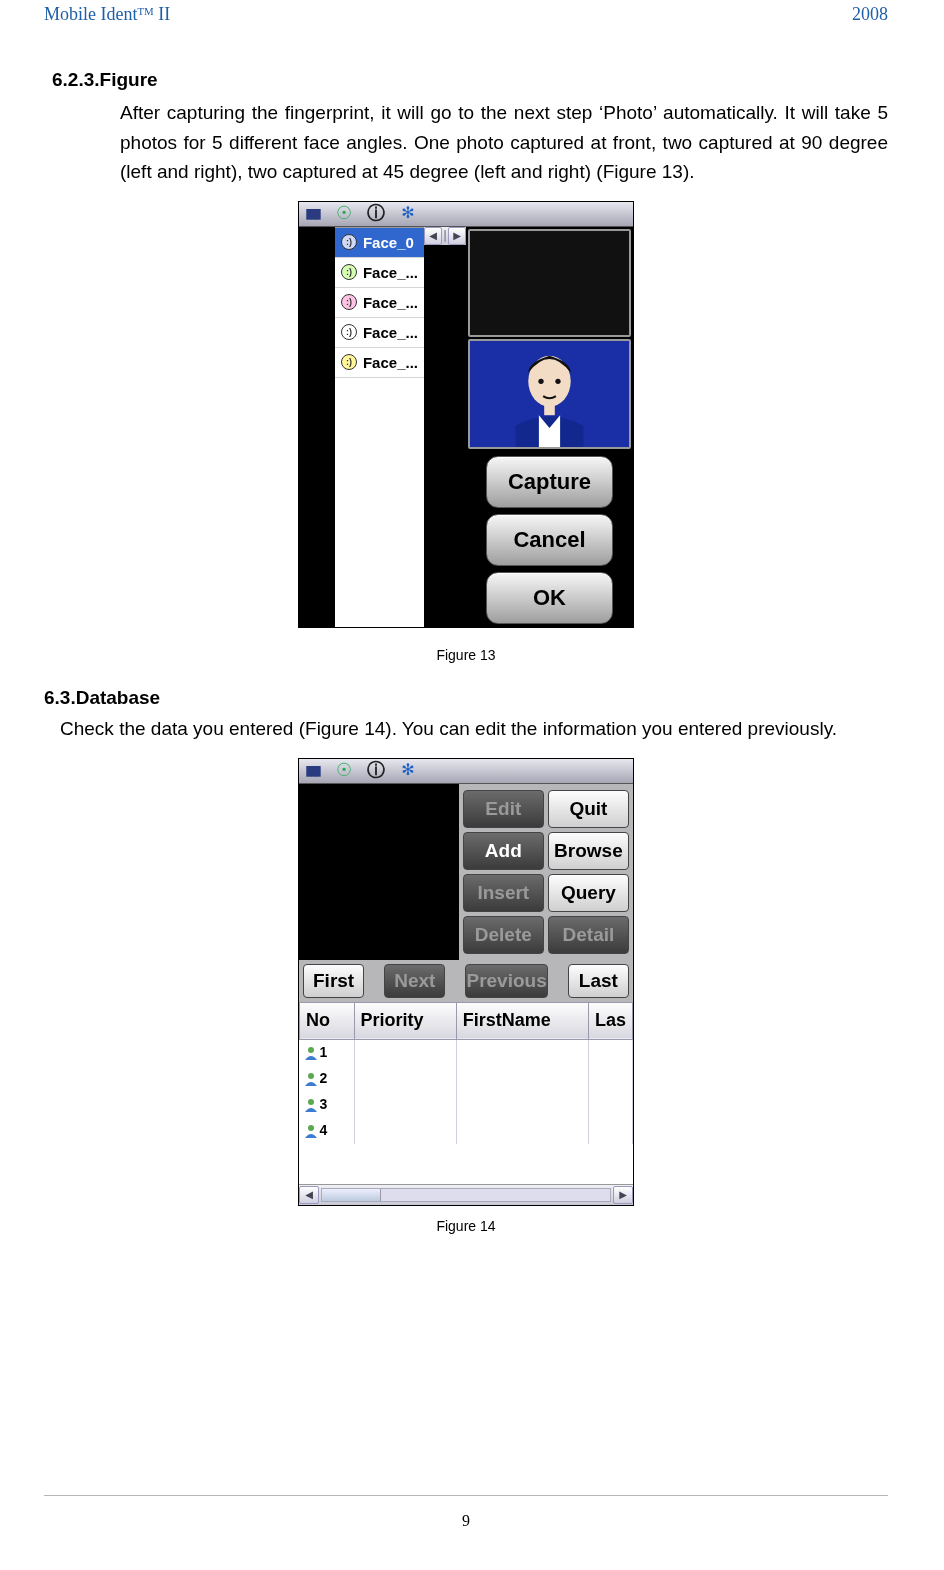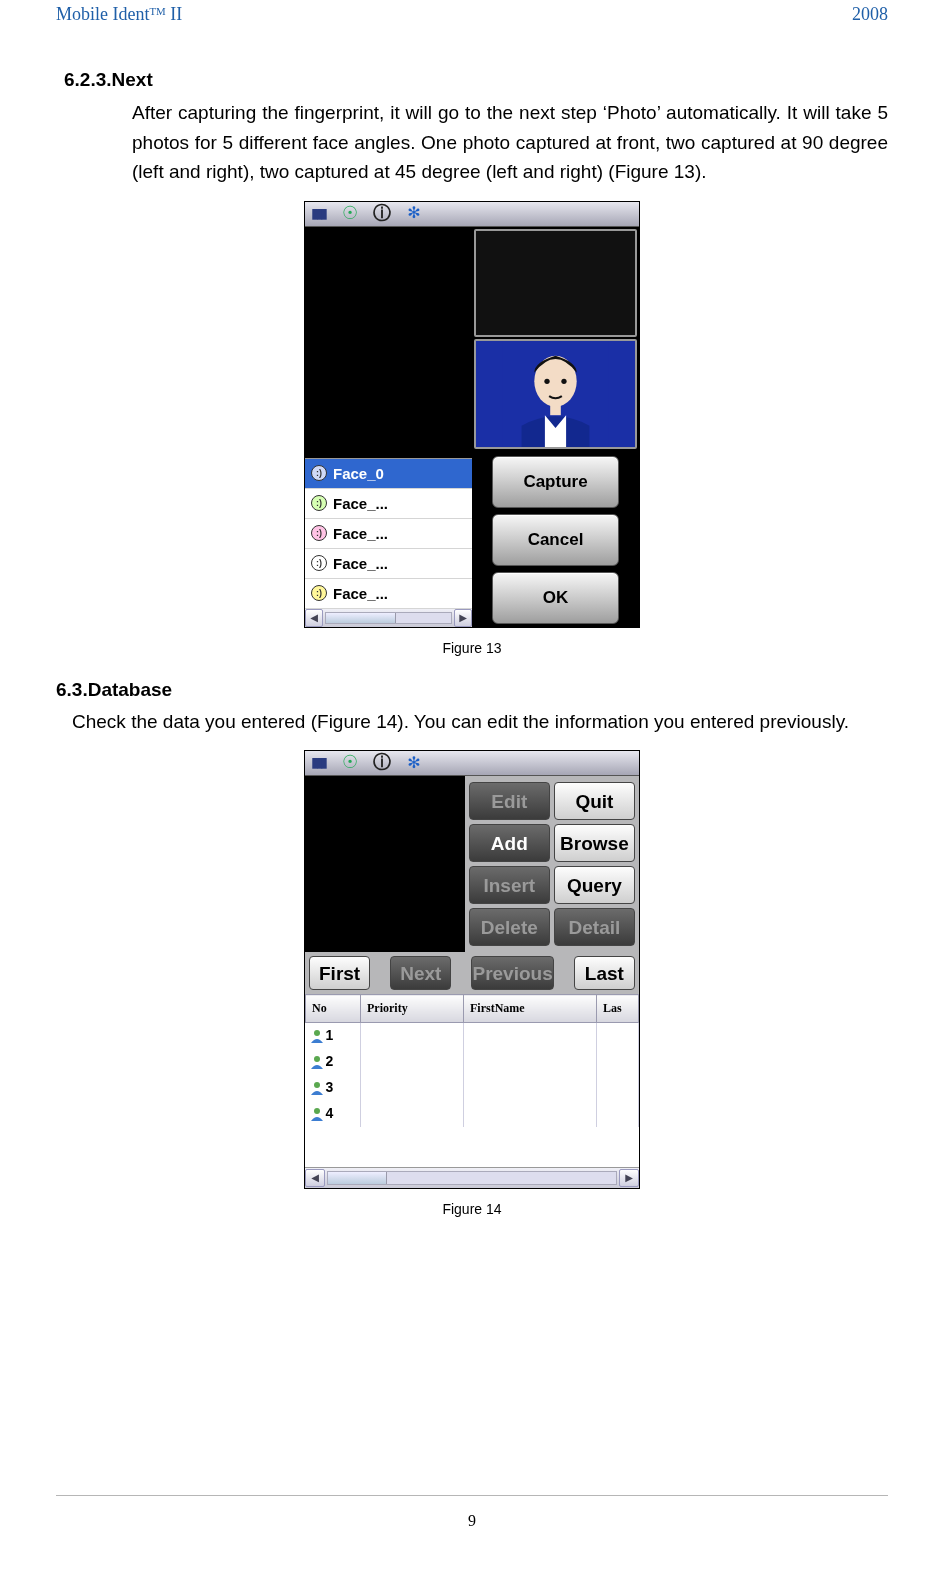--- a/index.html
+++ b/index.html
@@ -6,21 +6,21 @@
     margin: 0;
     padding: 0;
     background: #fff;
     font-family: Georgia, "Times New Roman", serif;
     color: #000;
   }
   .page {
     width: 944px;
     min-height: 1570px;
     box-sizing: border-box;
-    padding: 0 56px 40px 56px;
+    padding: 0 56px 40px 44px;
     position: relative;
     display: flex;
     flex-direction: column;
   }
   .header {
     display: flex;
     justify-content: space-between;
     font-family: "Book Antiqua", Georgia, serif;
     color: #1f5fa8;
     font-size: 18px;
@@ -96,21 +96,21 @@
   .sb-bt::before     { content: "\273B"; font-size:16px; color:#1b5fc7;}
 
   .d13-body {
     display: flex;
     flex-direction: row;
     background:#000;
   }
   .d13-left {
     width: 50%;
     display: flex;
-    flex-direction: column;
+    flex-direction: row;
   }
   .d13-blackpad {
     flex: 1;
     min-height: 210px;
     background: #000;
   }
   .facelist {
     background: #fff;
     border-top: 1px solid #999;
   }
@@ -208,28 +208,28 @@
     background: #1a2fa6;
     display: flex;
     align-items: flex-end;
     justify-content: center;
     overflow: hidden;
   }
   .avatar-svg { width: 100%; height: 100%; }
   .big-btn {
     height: 50px;
     margin: 3px 20px;
-    border-radius: 6px;
+    border-radius: 12px;
     background: linear-gradient(#f6f6f6 0%, #cfcfcf 45%, #9e9e9e 100%);
     border: 1px solid #555;
     display: flex;
     align-items: center;
     justify-content: center;
     font-weight: bold;
-    font-size: 17px;
+    font-size: 22px;
     box-shadow: inset 0 1px 0 #fff;
   }
 
   
   .device14 {
     display: inline-block;
     width: 334px;
     text-align: left;
     background: #b7b7b9;
     border: 1px solid #000;
@@ -281,25 +281,24 @@
   .tablewrap {
     background: #fff;
   }
   table.d14t {
     width: 100%;
     border-collapse: collapse;
   }
   table.d14t th {
     background: linear-gradient(#fdfdfd,#d7d7df);
     border: 1px solid #9a9aaf;
-    font-size: 12px;
+    font-size: 18px;
     font-weight: bold;
     padding: 4px 6px;
     text-align: left;
-    font-family: Liberation Serif, serif;
   }
   table.d14t td {
     border-right: 1px solid #cfcfe0;
     height: 26px;
     padding: 0 4px;
     font-weight: bold;
     font-size: 14px;
     vertical-align: middle;
   }
   .row-icon {
@@ -359,21 +358,21 @@
 
 <div class="page">
 
   <div class="header">
     <span>Mobile Identᵀᴹ II</span>
     <span>2008</span>
   </div>
 
   <div class="content">
 
-    <div class="heading-3">6.2.3.Next</div>
+    <div class="heading-3">6.2.3.Figure</div>
     <div class="body-text-indent">After capturing the fingerprint, it will go to the next step ‘Photo’ automatically. It will take 5 photos for 5 different face angles. One photo captured at front, two captured at 90 degree (left and right), two captured at 45 degree (left and right) (Figure 13).</div>
 
     <div class="figure-wrap">
       <div class="device">
         <div class="statusbar">
           <span class="sb-icon sb-signal"></span>
           <span class="sb-icon sb-globe"></span>
           <span class="sb-icon sb-antenna"></span>
           <span class="sb-icon sb-bt"></span>
         </div>

